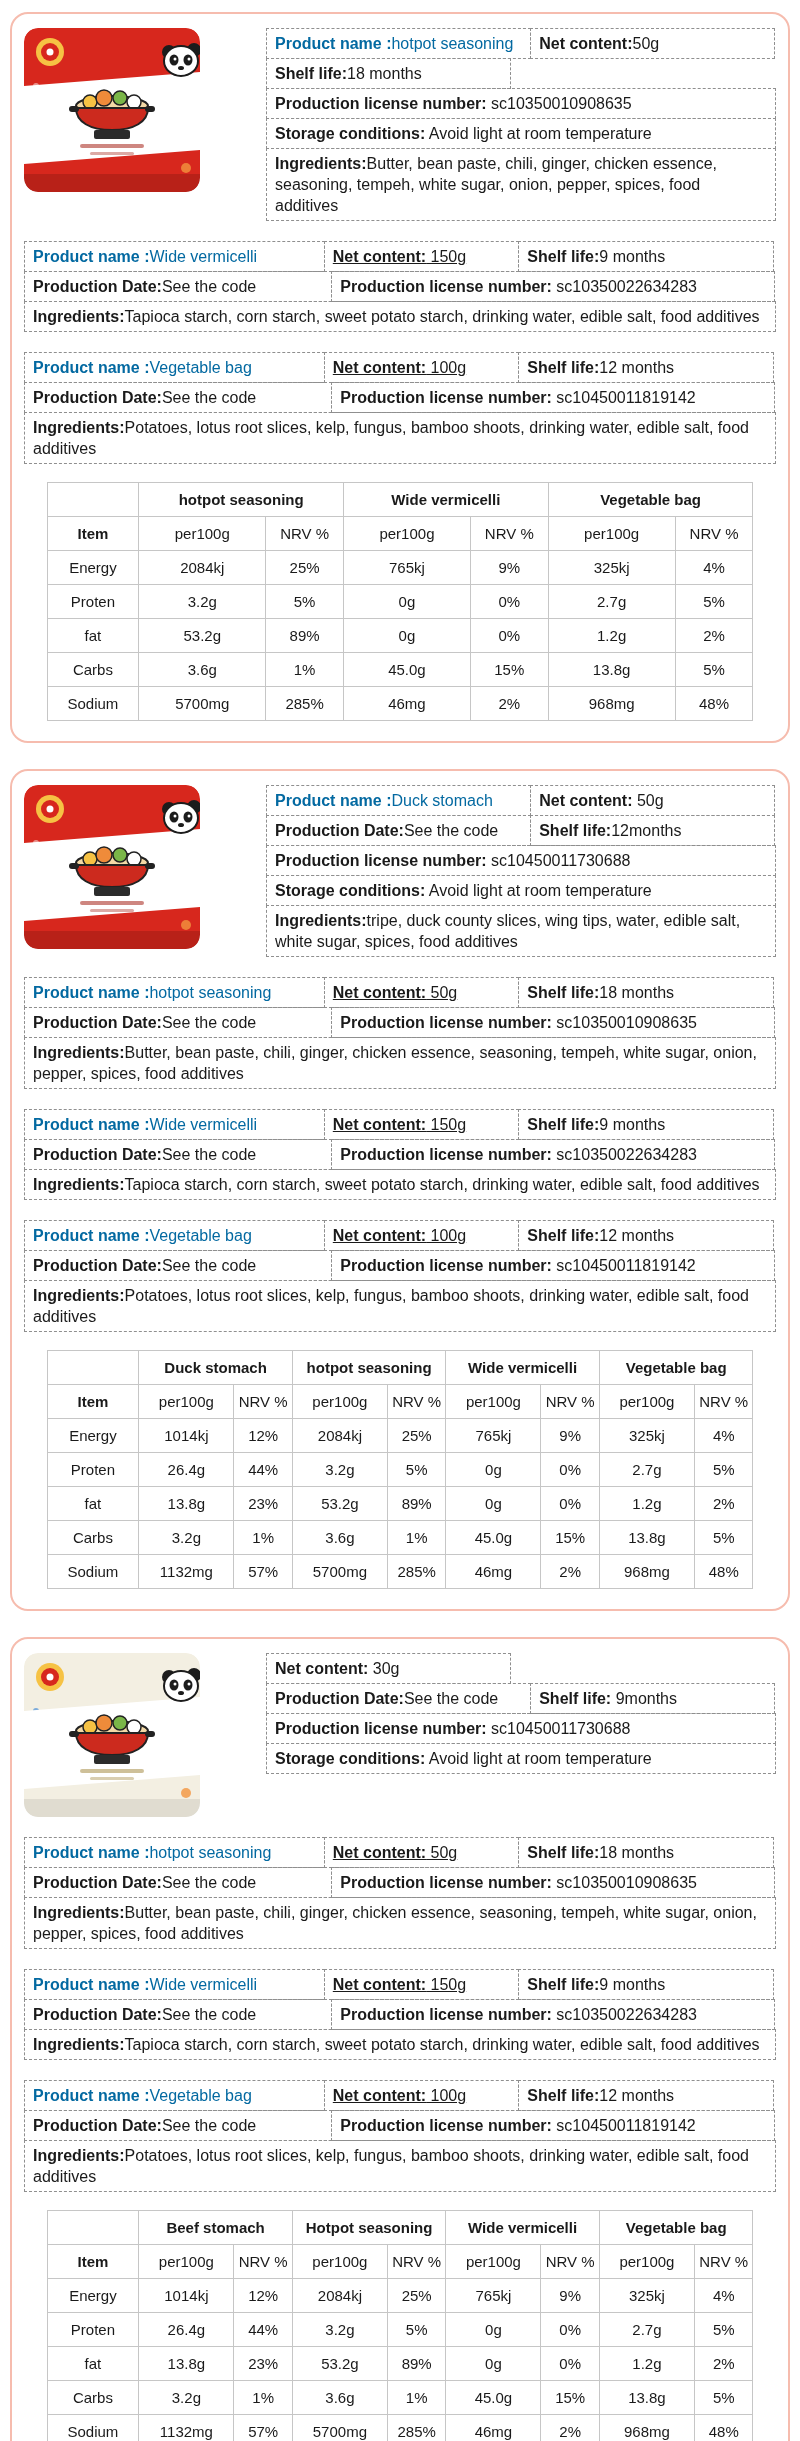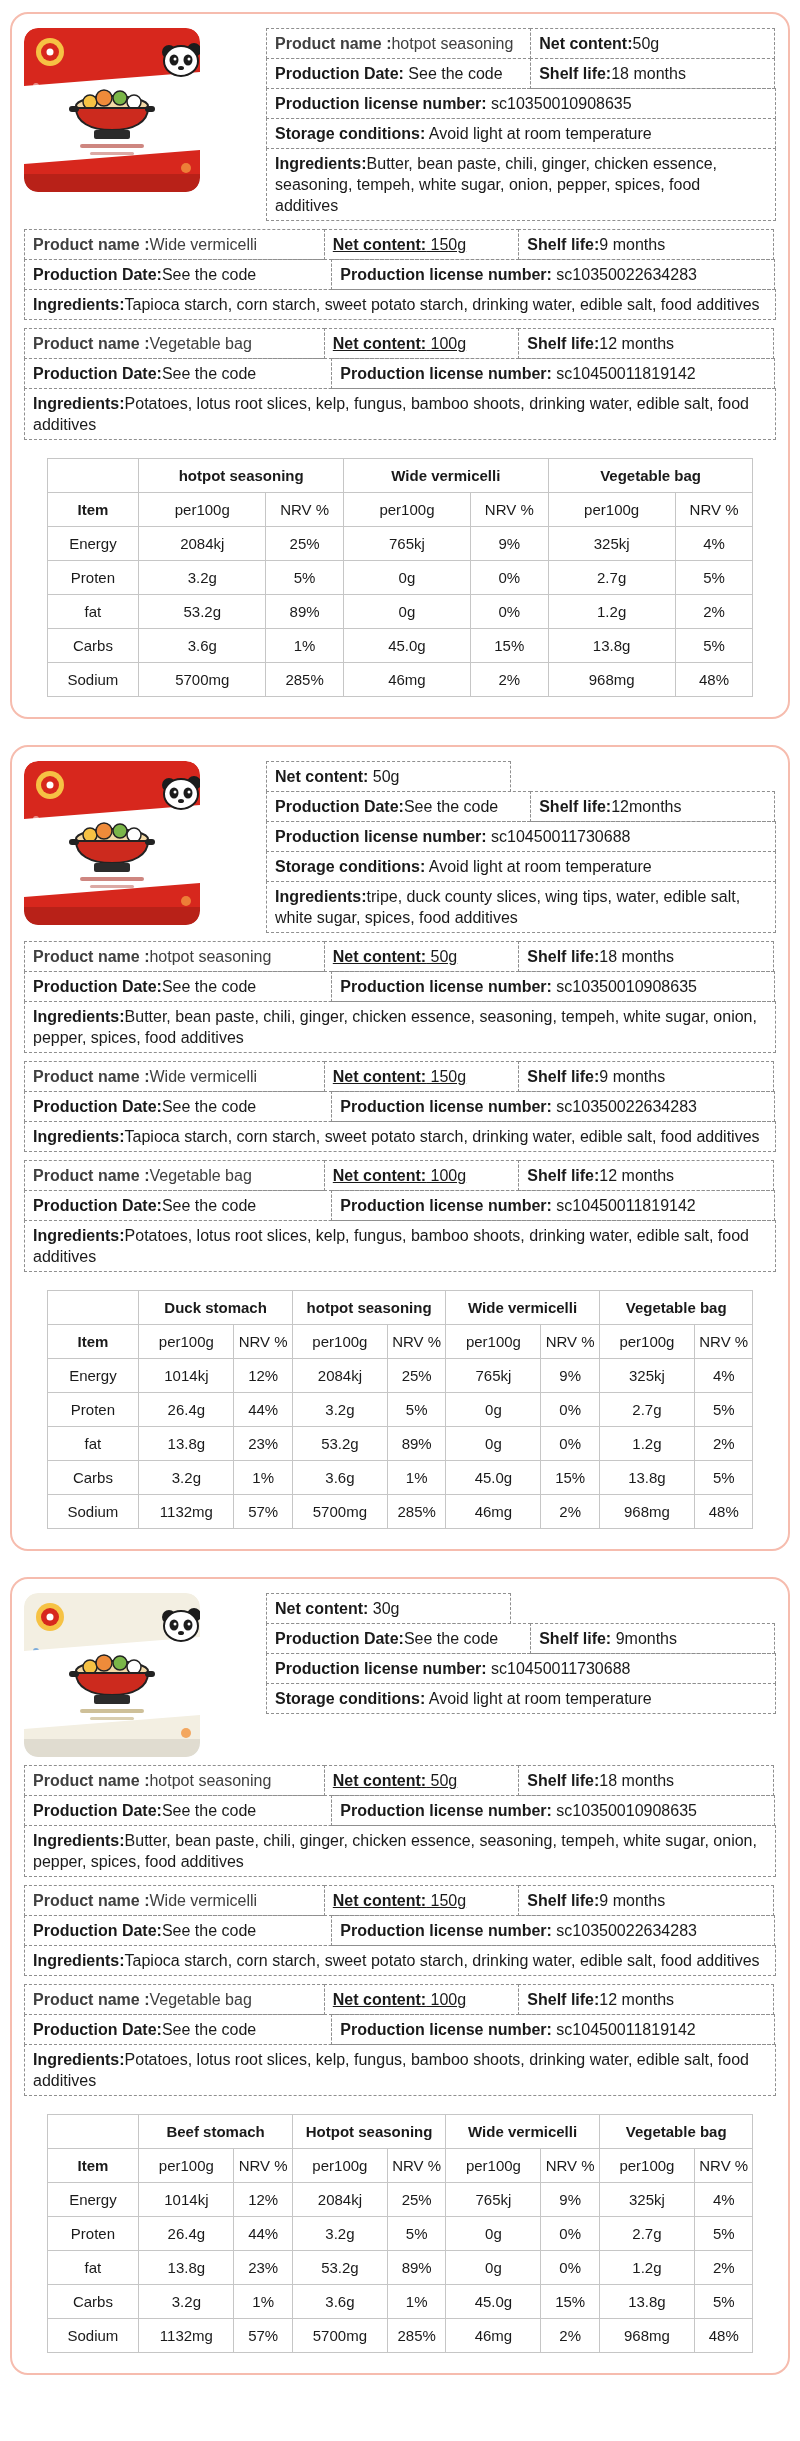--- a/index.html
+++ b/index.html
@@ -25,32 +25,32 @@
   .info-row { display: flex; }
   .info-row + .info-row { margin-top: -1px; }
   .cell {
     border: 1px dashed #8f8f8f;
     padding: 4px 8px;
     font-size: 16px;
     line-height: 21px;
   }
   .cell + .cell { margin-left: -1px; }
   .lbl { font-weight: bold; }
-  .red { color: #404040; }
+  .red { color: #0369a1; }
   .full { width: 100%; }
 
   .p-l { width: 52%; }
   .p-r { width: 48%; }
   .s-name  { width: 40%; }
   .s-net   { width: 26%; text-decoration: underline; }
   .s-shelf { width: 34%; }
   .s-date  { width: 41%; }
   .s-lic   { width: 59%; }
 
-  .sub-block { margin-top: 8px; }
+  .sub-block { margin-top: 20px; }
 
   .table-wrap { margin: 18px auto 0 auto; width: 94%; }
   table.ntable { width: 100%; border-collapse: collapse; table-layout: fixed; }
   table.ntable td {
     border: 1px solid #c6c6c6;
     text-align: center;
     font-size: 15px;
     padding: 8px 2px;
     overflow: hidden;
     white-space: nowrap;
@@ -107,21 +107,20 @@
           <rect x="0" y="146" width="176" height="18" fill="#000000" opacity="0.14"></rect>
         </g>
       </svg>
     </div>
     <div class="primary">
       <div class="info-row">
         <div class="cell p-l"><span class="lbl red">Product name :</span><span class="val red">hotpot seasoning</span></div>
         <div class="cell p-r"><span class="lbl">Net content:</span><span class="val">50g</span></div>
       </div>
       <div class="info-row">
-        <div class="cell p-l"><span class="lbl">Production Date:</span><span class="val"> See the code</span></div>
         <div class="cell p-r"><span class="lbl">Shelf life:</span><span class="val">18 months</span></div>
       </div>
       <div class="info-row">
         <div class="cell full"><span class="lbl">Production license number:</span><span class="val"> sc10350010908635</span></div>
       </div>
       <div class="info-row">
         <div class="cell full"><span class="lbl">Storage conditions:</span><span class="val"> Avoid light at room temperature</span></div>
       </div>
       <div class="info-row">
         <div class="cell full"><span class="lbl">Ingredients:</span><span class="val">Butter, bean paste, chili, ginger, chicken essence, seasoning, tempeh, white sugar, onion, pepper, spices, food additives</span></div>
@@ -278,20 +277,21 @@
             <rect x="70" y="102" width="36" height="9" rx="2" fill="#2b2b2b"></rect>
           </g>
           <rect x="56" y="116" width="64" height="4" rx="2" fill="#b9534a" opacity="0.7"></rect>
           <rect x="66" y="124" width="44" height="3" rx="1.5" fill="#b9534a" opacity="0.5"></rect>
           <rect x="0" y="146" width="176" height="18" fill="#000000" opacity="0.14"></rect>
         </g>
       </svg>
     </div>
     <div class="primary">
       <div class="info-row">
+        <div class="cell p-l"><span class="lbl red">Product name :</span><span class="val red">Duck stomach</span></div>
         <div class="cell p-r"><span class="lbl">Net content:</span><span class="val"> 50g</span></div>
       </div>
       <div class="info-row">
         <div class="cell p-l"><span class="lbl">Production Date:</span><span class="val">See the code</span></div>
         <div class="cell p-r"><span class="lbl">Shelf life:</span><span class="val">12months</span></div>
       </div>
       <div class="info-row">
         <div class="cell full"><span class="lbl">Production license number:</span><span class="val"> sc10450011730688</span></div>
       </div>
       <div class="info-row">

